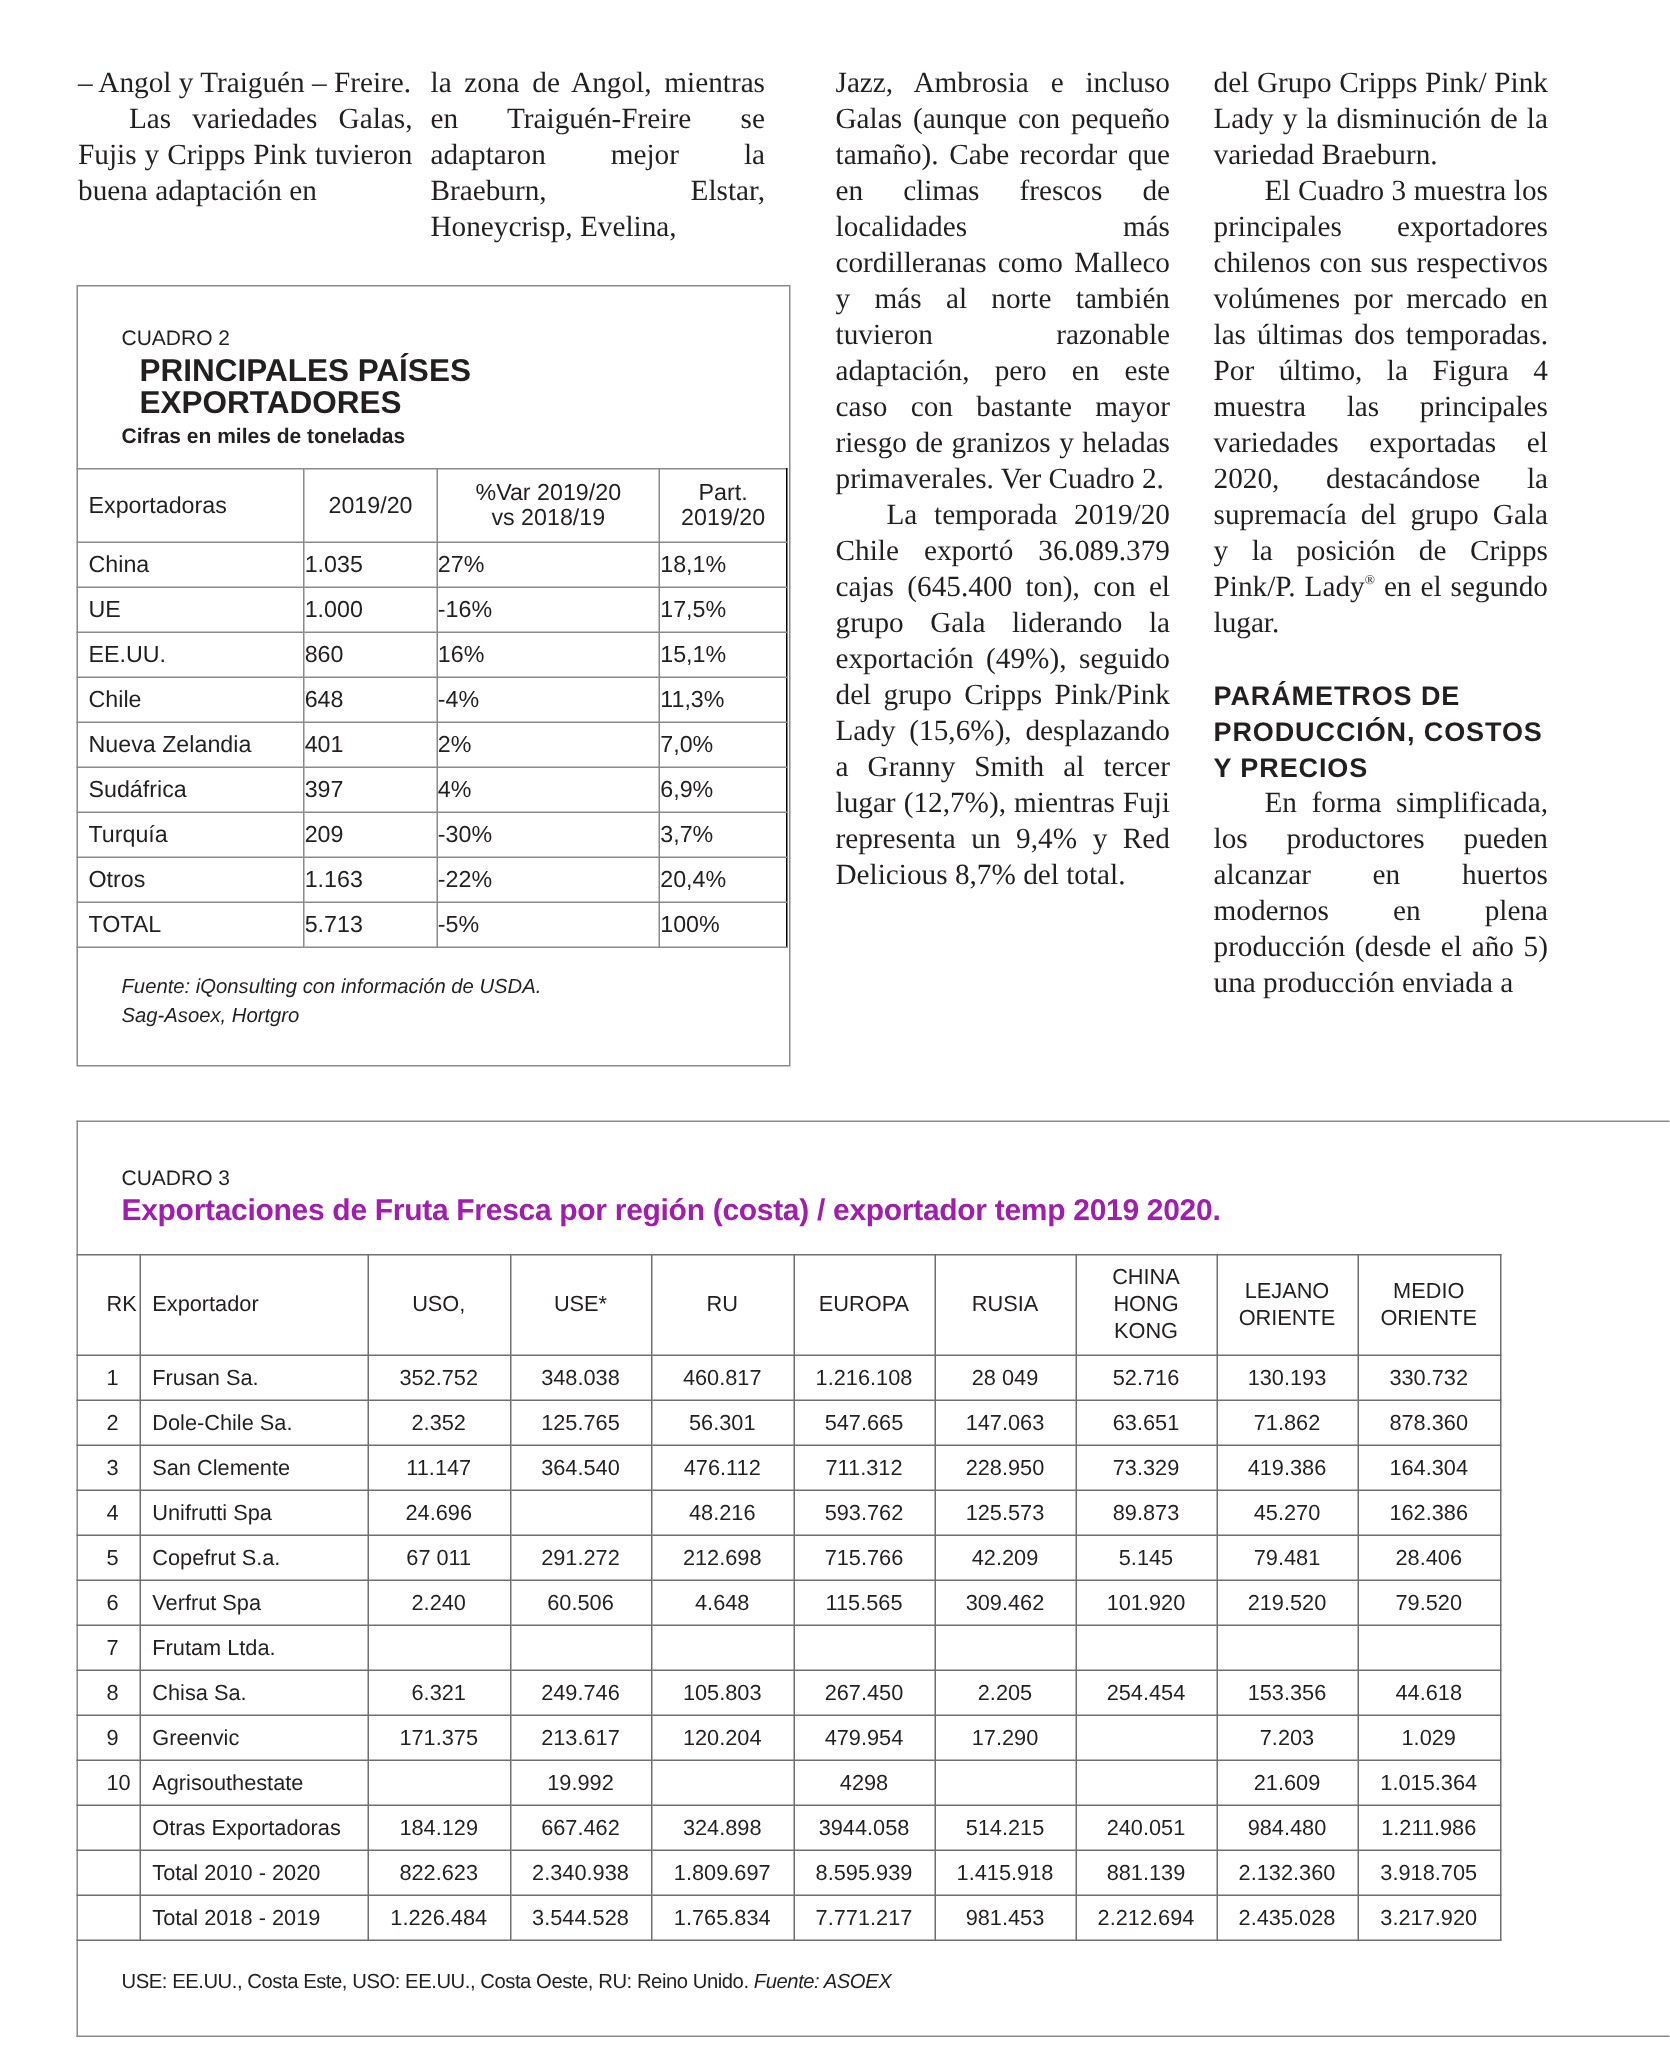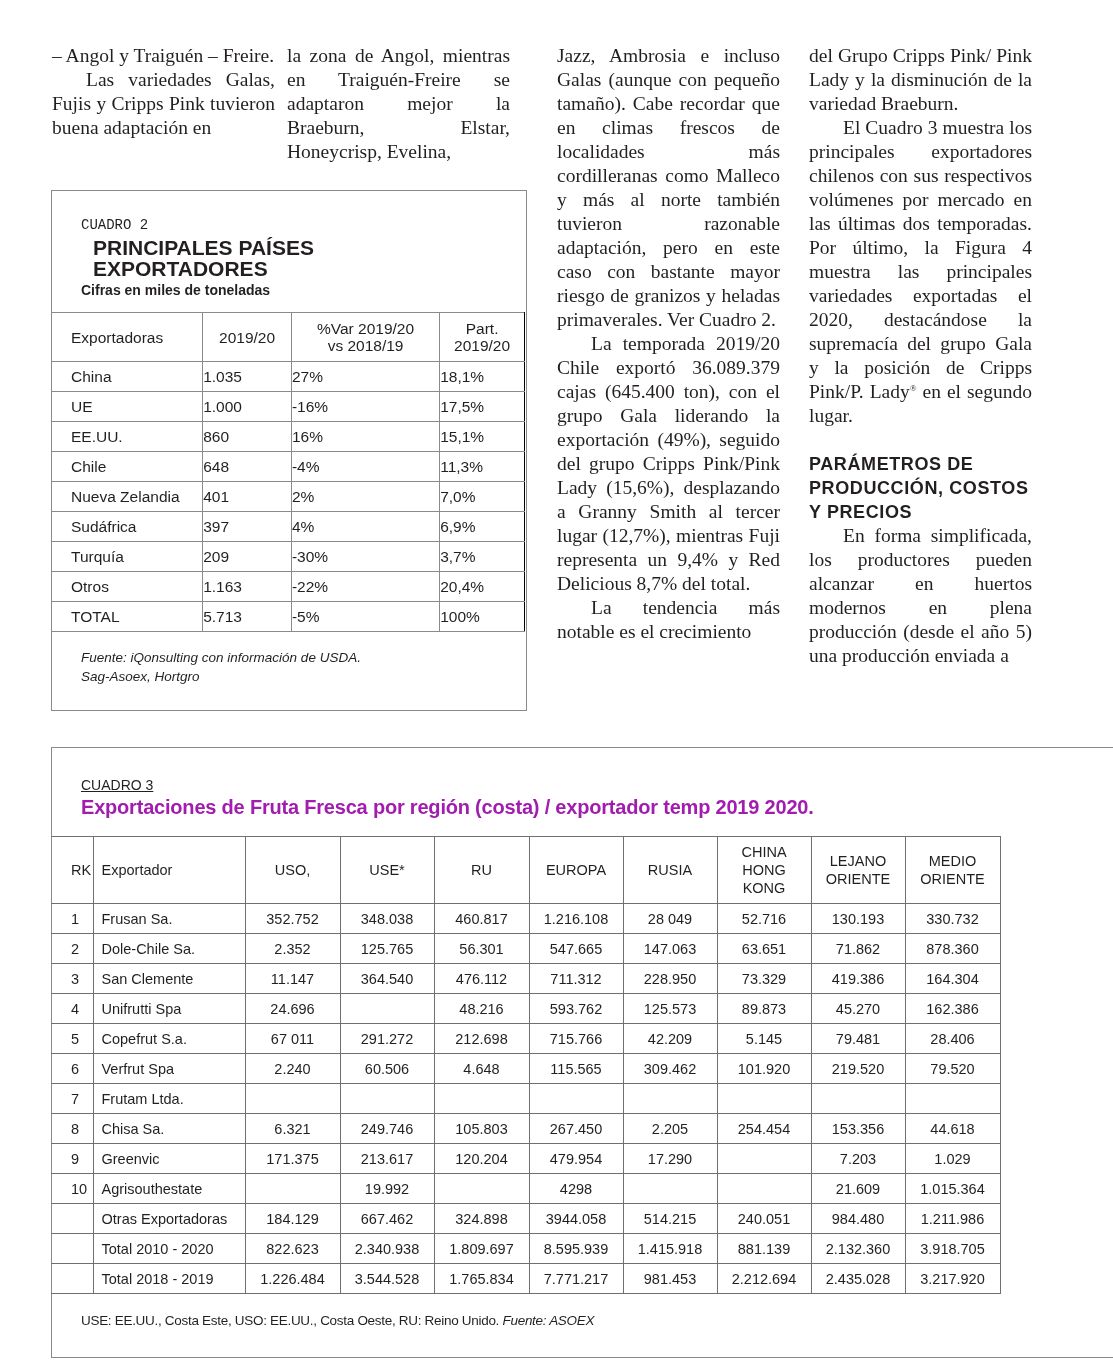--- a/index.html
+++ b/index.html
@@ -10,34 +10,34 @@
   .col p.indent { text-indent: 34px; }
   .col1 { left: 52px; top: 44px; width: 223px; }
   .col2 { left: 287px; top: 44px; width: 223px; }
   .col3 { left: 557px; top: 44px; width: 223px; }
   .col4 { left: 809px; top: 44px; width: 223px; }
   .col .heading { font-family: "Liberation Sans", "DejaVu Sans", sans-serif; font-weight: bold; font-size: 18px; letter-spacing: 0.6px; line-height: 24px; text-align: left; margin-top: 24px; }
   sup { font-size: 9px; line-height: 0; }
 
   
   .box2 { position: absolute; left: 51px; top: 190px; width: 474px; height: 519px; border: 1px solid #8a8a8a; }
-  .box2 .label { position: absolute; left: 29px; top: 26px; font-family: Liberation Mono, monospace; font-size: 14px; color: #231f20; }
+  .box2 .label { position: absolute; left: 29px; top: 26px; font-family: Liberation Sans, sans-serif; font-size: 14px; color: #231f20; }
   .box2 .title { position: absolute; left: 29px; top: 46px; font-family: "Liberation Sans", sans-serif; font-weight: bold; font-size: 21px; line-height: 21px; color: #231f20; margin-left: 12px; }
   .box2 .subtitle { position: absolute; left: 29px; top: 91px; font-family: "Liberation Sans", sans-serif; font-weight: bold; font-size: 14px; color: #231f20; }
   table.t2 { position: absolute; left: -1px; top: 121px; border-collapse: collapse; font-family: "Liberation Sans", sans-serif; font-size: 15.5px; color: #231f20; }
   table.t2 td, table.t2 th { border: 1px solid #8a8a8a; padding: 0; height: 29px; font-weight: normal; }
   table.t2 th { height: 48px; line-height: 17px; }
-  table.t2 td:first-child, table.t2 th:first-child { text-align: left; padding-left: 20px; border-left: none; }
+  table.t2 td:first-child, table.t2 th:first-child { text-align: left; padding-left: 8px; border-left: none; }
   table.t2 td:last-child, table.t2 th:last-child { border-right: 1px solid #000000; }
   table.t2 .c { }
   .box2 .source { position: absolute; left: 29px; top: 457px; font-family: "Liberation Sans", sans-serif; font-style: italic; font-size: 13.5px; line-height: 19px; color: #231f20; }
 
   
   .box3 { position: absolute; left: 51px; top: 747px; width: 1070px; height: 609px; border-top: 1px solid #8a8a8a; border-left: 1px solid #8a8a8a; border-bottom: 1px solid #8a8a8a; }
-  .box3 .label { position: absolute; left: 29px; top: 29px; font-family: "Liberation Sans", sans-serif; font-size: 14px; color: #231f20; text-decoration: underline; }
+  .box3 .label { position: absolute; left: 29px; top: 29px; font-family: "Liberation Sans", sans-serif; font-size: 14px; color: #231f20; }
   .box3 .title { position: absolute; left: 29px; top: 48px; font-family: "Liberation Sans", sans-serif; font-weight: bold; font-size: 20px; color: #a21caf; letter-spacing: -0.2px; }
   table.t3 { position: absolute; left: -1px; top: 88px; border-collapse: collapse; font-family: "Liberation Sans", sans-serif; font-size: 14.5px; color: #231f20; table-layout: fixed; }
   table.t3 td, table.t3 th { border: 1px solid #6f6f6f; padding: 0; height: 29px; font-weight: normal; text-align: center; }
   table.t3 th { height: 66px; line-height: 18px; }
   table.t3 td:first-child, table.t3 th:first-child { text-align: left; padding-left: 20px; border-left: none; }
   table.t3 td:nth-child(2), table.t3 th:nth-child(2) { text-align: left; padding-left: 8px; }
   .box3 .source { position: absolute; left: 29px; top: 565px; font-family: "Liberation Sans", sans-serif; font-size: 13.5px; color: #231f20; letter-spacing: -0.3px; }
   .box3 .source em { font-style: italic; }
 </style>
 </head>
@@ -48,21 +48,20 @@
   <p class="indent">Las variedades Galas, Fujis y Cripps Pink tuvieron buena adaptación en</p>
 </div>
 
 <div class="col col2">
   <p>la zona de Angol, mientras en Traiguén-Freire se adaptaron mejor la Braeburn, Elstar, Honeycrisp, Evelina,</p>
 </div>
 
 <div class="col col3">
   <p>Jazz, Ambrosia e incluso Galas (aunque con pequeño tamaño). Cabe recordar que en climas frescos de localidades más cordilleranas como Malleco y más al norte también tuvieron razonable adaptación, pero en este caso con bastante mayor riesgo de granizos y heladas primaverales. Ver Cuadro 2.</p>
   <p class="indent">La temporada 2019/20 Chile exportó 36.089.379 cajas (645.400 ton), con el grupo Gala liderando la exportación (49%), seguido del grupo Cripps Pink/Pink Lady (15,6%), desplazando a Granny Smith al tercer lugar (12,7%), mientras Fuji representa un 9,4% y Red Delicious 8,7% del total.</p>
-  <p class="indent">La tendencia más notable es el crecimiento</p>
 </div>
 
 <div class="col col4">
   <p>del Grupo Cripps Pink/ Pink Lady y la disminución de la variedad Braeburn.</p>
   <p class="indent"><span>El Cuadro 3 muestra los principales exportadores chilenos con sus respectivos volúmenes por mercado en las últimas dos temporadas. Por último, la Figura 4 muestra las principales variedades exportadas el 2020, destacándose la supremacía del grupo Gala y la posición de Cripps Pink/P. Lady</span><sup>®</sup><span> en el segundo lugar.</span></p>
   <div class="heading">PARÁMETROS DE PRODUCCIÓN, COSTOS Y PRECIOS</div>
   <p class="indent">En forma simplificada, los productores pueden alcanzar en huertos modernos en plena producción (desde el año 5) una producción enviada a</p>
 </div>
 
 <div class="box2">

